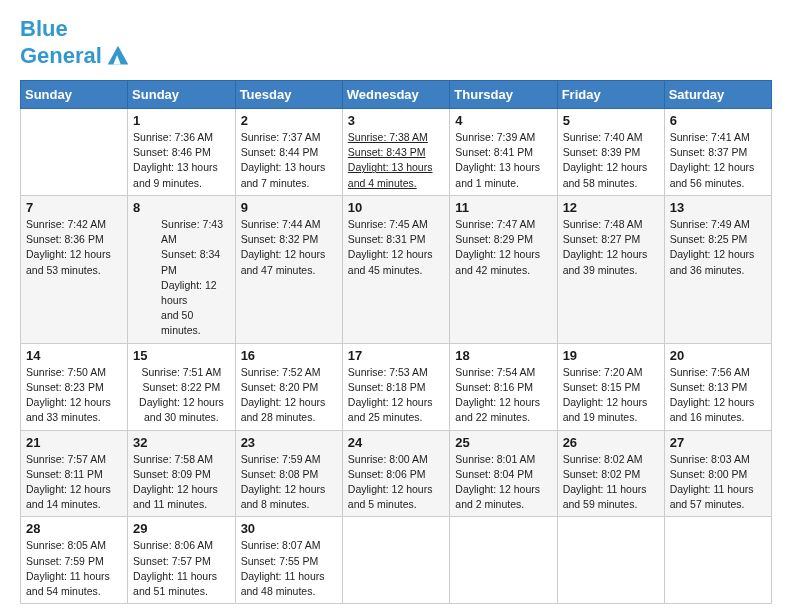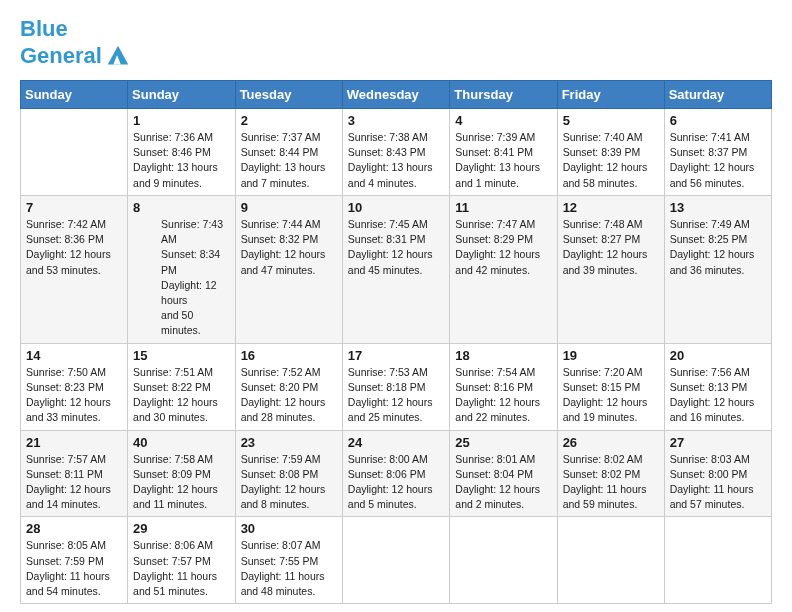--- a/index.html
+++ b/index.html
@@ -138,21 +138,21 @@
         </td>
         <td>
           <span class="day-num">2</span>
           <div class="day-info" style="white-space: pre-line;">Sunrise: 7:37 AM
 Sunset: 8:44 PM
 Daylight: 13 hours
 and 7 minutes.</div>
         </td>
         <td>
           <span class="day-num">3</span>
-          <div class="day-info" style="white-space: pre-line;">Sunrise: 7:38 AM
+          <div class="day-info" style="white-space: pre-line; text-decoration: underline;">Sunrise: 7:38 AM
 Sunset: 8:43 PM
 Daylight: 13 hours
 and 4 minutes.</div>
         </td>
         <td>
           <span class="day-num">4</span>
           <div class="day-info" style="white-space: pre-line;">Sunrise: 7:39 AM
 Sunset: 8:41 PM
 Daylight: 13 hours
 and 1 minute.</div>
@@ -226,21 +226,21 @@
       <tr>
         <td>
           <span class="day-num">14</span>
           <div class="day-info" style="white-space: pre-line;">Sunrise: 7:50 AM
 Sunset: 8:23 PM
 Daylight: 12 hours
 and 33 minutes.</div>
         </td>
         <td>
           <span class="day-num">15</span>
-          <div class="day-info" style="white-space: pre-line;">Sunrise: 7:51 AM
+          <div class="day-info" style="white-space: pre-line; text-align: center;">Sunrise: 7:51 AM
 Sunset: 8:22 PM
 Daylight: 12 hours
 and 30 minutes.</div>
         </td>
         <td>
           <span class="day-num">16</span>
           <div class="day-info" style="white-space: pre-line;">Sunrise: 7:52 AM
 Sunset: 8:20 PM
 Daylight: 12 hours
 and 28 minutes.</div>
@@ -276,21 +276,21 @@
       </tr>
       <tr>
         <td>
           <span class="day-num">21</span>
           <div class="day-info" style="white-space: pre-line;">Sunrise: 7:57 AM
 Sunset: 8:11 PM
 Daylight: 12 hours
 and 14 minutes.</div>
         </td>
         <td>
-          <span class="day-num">40</span>
+          <span class="day-num">32</span>
           <div class="day-info" style="white-space: pre-line;">Sunrise: 7:58 AM
 Sunset: 8:09 PM
 Daylight: 12 hours
 and 11 minutes.</div>
         </td>
         <td>
           <span class="day-num">23</span>
           <div class="day-info" style="white-space: pre-line;">Sunrise: 7:59 AM
 Sunset: 8:08 PM
 Daylight: 12 hours

